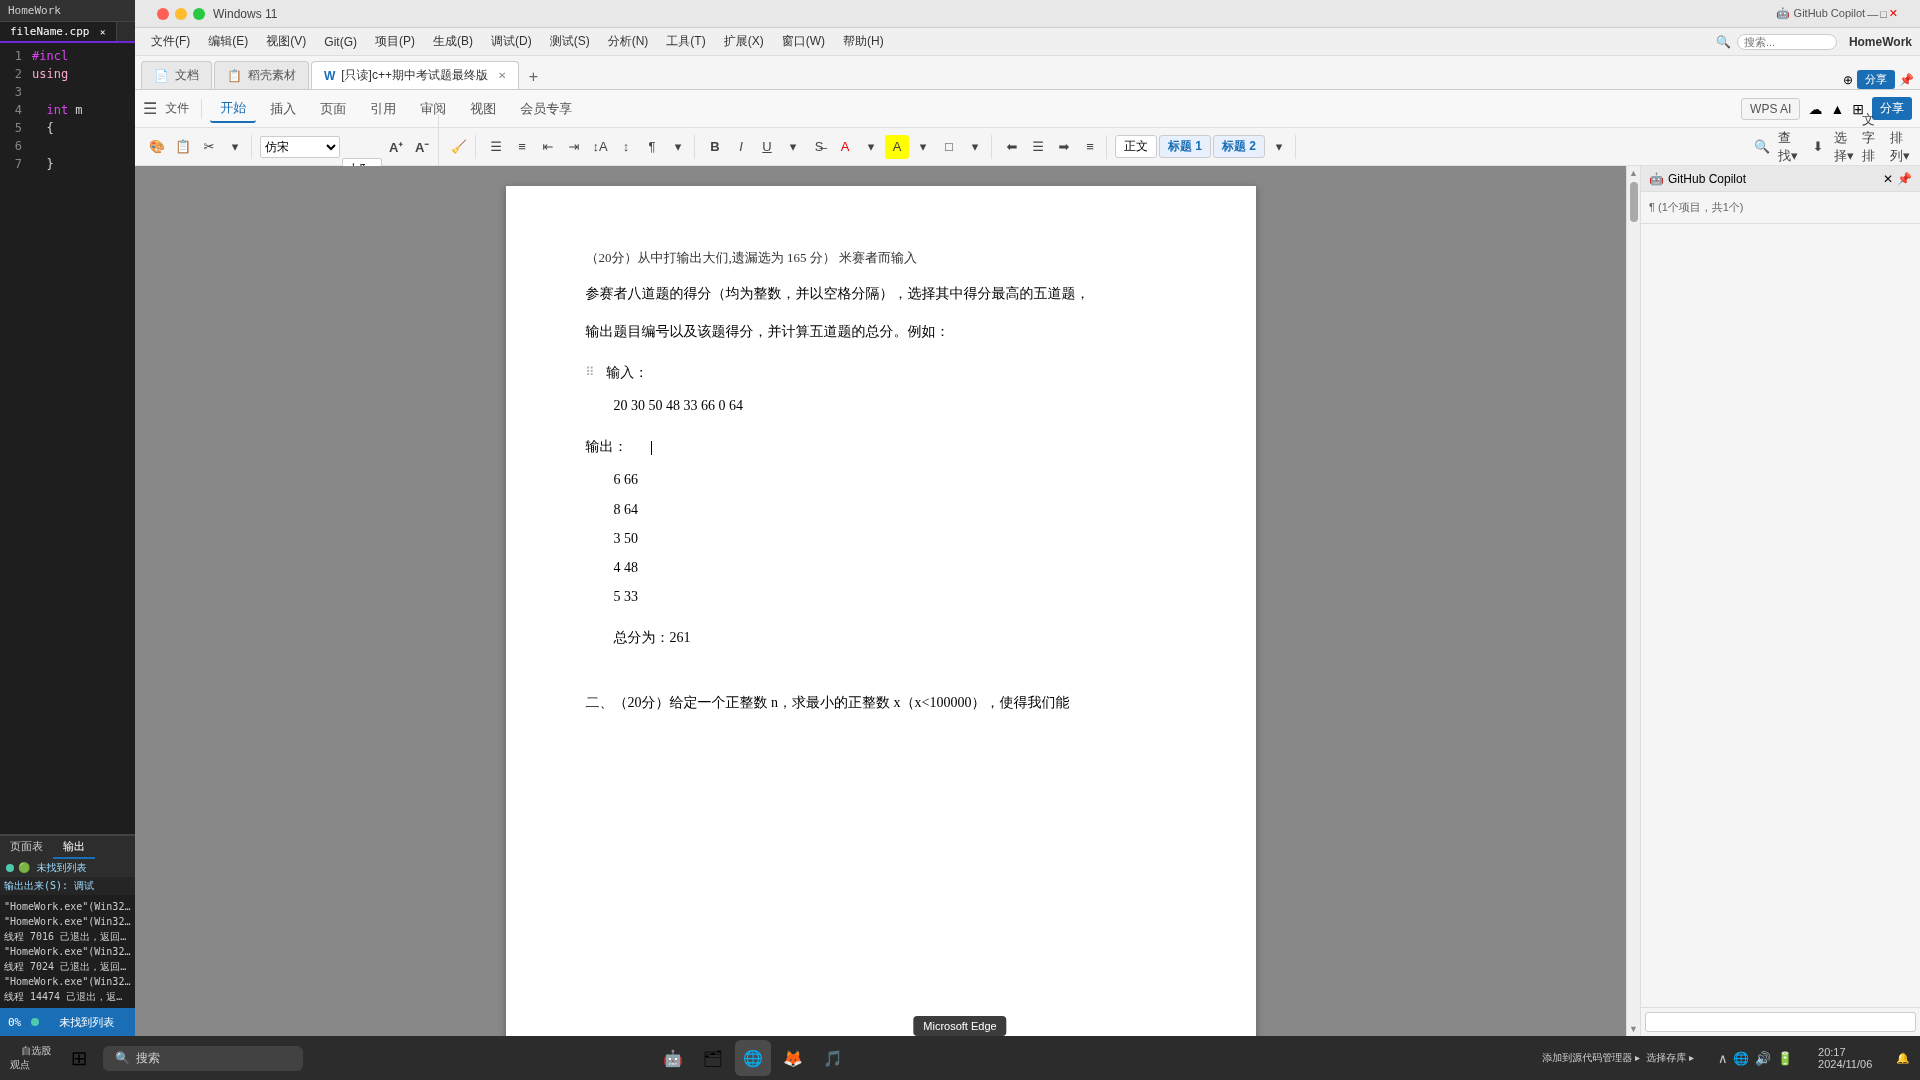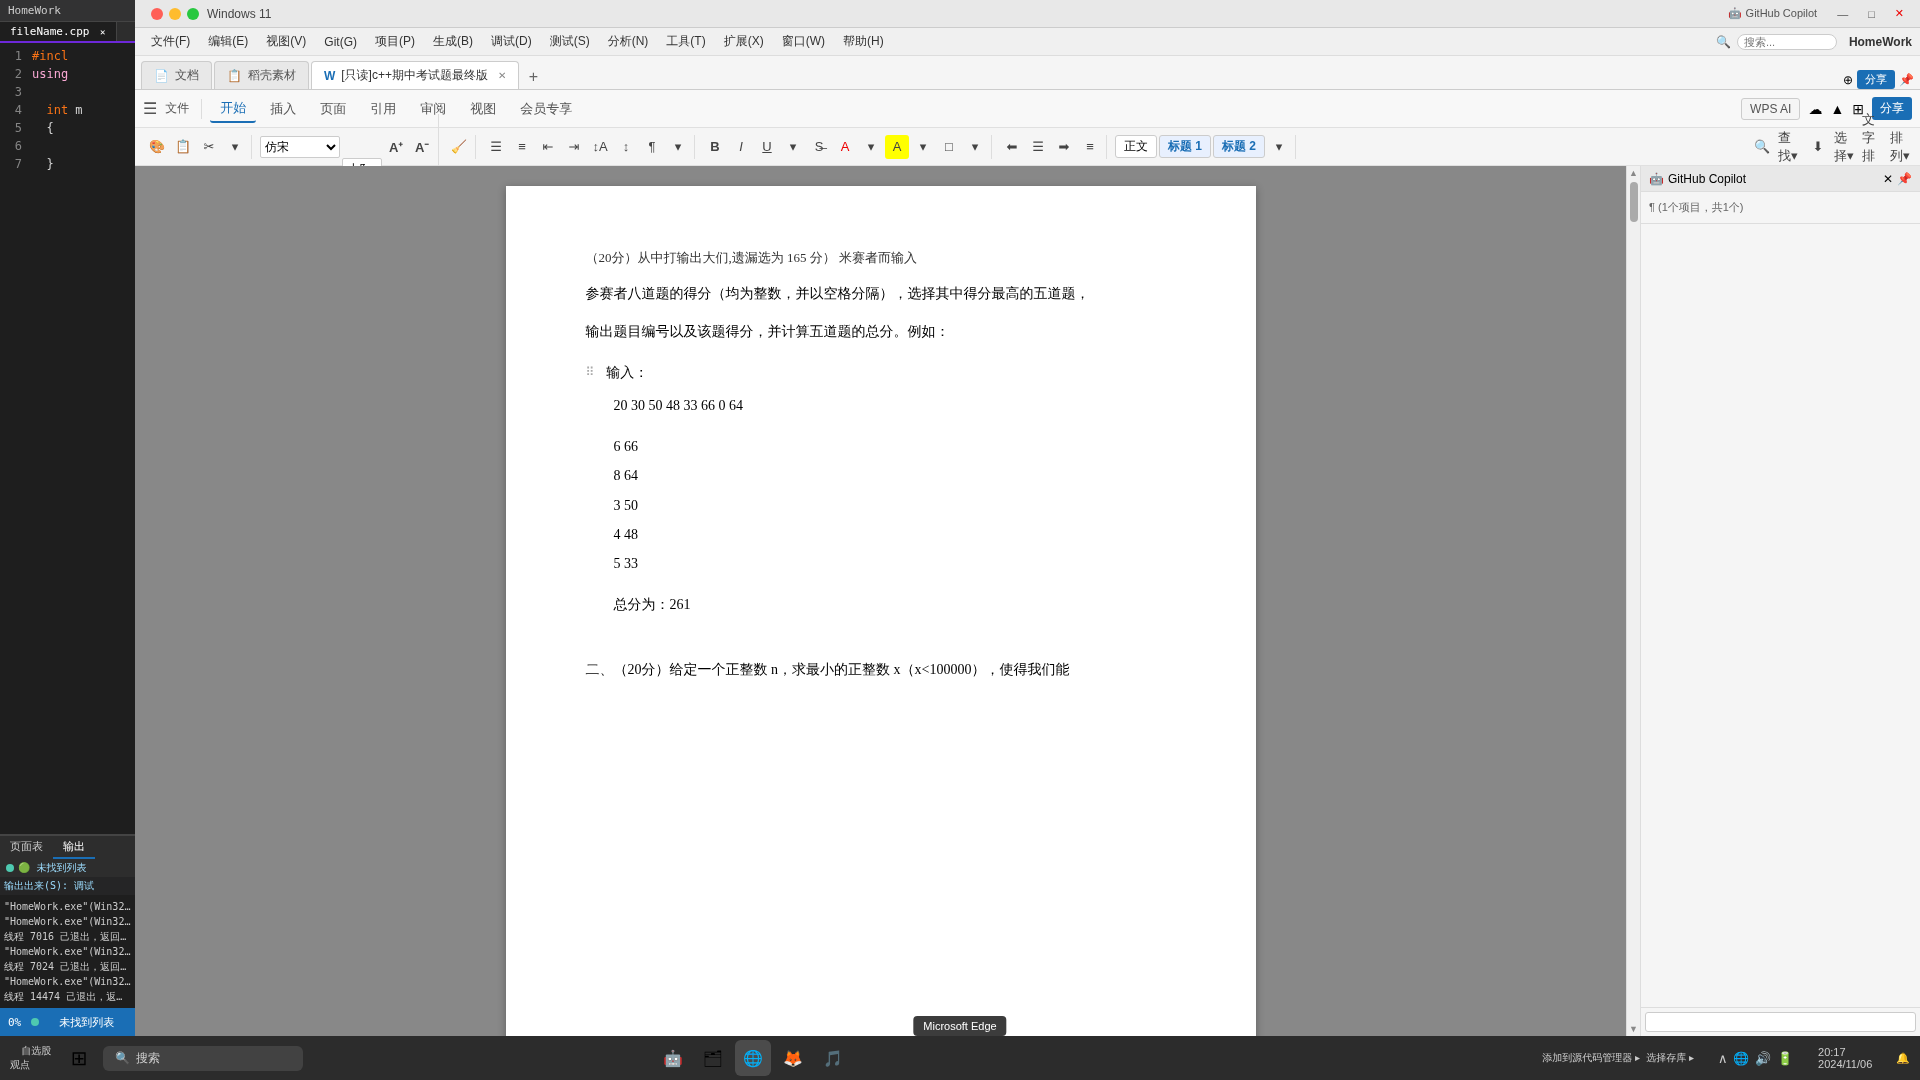--- a/index.html
+++ b/index.html
@@ -5,31 +5,31 @@
     * { margin: 0; padding: 0; box-sizing: border-box; }
     body { font-family: 'SimSun', 'Microsoft YaHei', sans-serif; background: #c0c0c0; width: 1920px; height: 1080px; overflow: hidden; position: relative; }
 
     
     .title-bar {
       height: 28px;
       background: #e8e8e8;
       display: flex;
       align-items: center;
       justify-content: space-between;
-      padding: 0 16px;
+      padding: 0 22px;
       border-bottom: 1px solid #ccc;
     }
     .title-bar-left { display: flex; align-items: center; gap: 8px; }
     .title-bar-dots { display: flex; gap: 6px; }
     .dot { width: 12px; height: 12px; border-radius: 50%; }
     .dot-red { background: #ff5f57; }
     .dot-yellow { background: #febc2e; }
     .dot-green { background: #28c840; }
     .title-bar-title { font-size: 12px; color: #444; }
-    .title-bar-right { display: flex; align-items: center; gap: 20px; font-size: 11px; color: #555; }
+    .title-bar-right { display: flex; align-items: center; gap: 2px; font-size: 11px; color: #555; }
 
     
     .menu-bar {
       height: 28px;
       background: #f0f0f0;
       display: flex;
       align-items: center;
       padding: 0 8px;
       border-bottom: 1px solid #ddd;
       font-size: 12px;
@@ -134,21 +134,21 @@
     }
     .line-number {
       width: 28px;
       text-align: right;
       padding-right: 6px;
       color: #858585;
       font-size: 12px;
       user-select: none;
     }
     .line-content { color: #d4d4d4; font-size: 12px; padding-left: 4px; }
-    .kw { color: #f97316; }
+    .kw { color: #d946ef; }
     .kw2 { color: #f9a8d4; text-align: center; }
 
     
     .ribbon {
       height: 38px;
       background: #f8f8f8;
       border-bottom: 1px solid #e0e0e0;
       display: flex;
       align-items: center;
       padding: 0 8px;
@@ -617,20 +617,24 @@
               <div class="input-label">
                 <span class="drag-handle">⠿</span>
                 <span>输入：</span>
               </div>
               <div style="margin-left:2em; margin-top:8px;">
                 <span>20 30 50 48 33 66 0 64</span>
               </div>
             </div>
 
             <div class="output-section">
+              <div class="cursor-line">
+                <span>输出：</span>
+                <span style="margin-left:20px;"><span class="text-cursor"></span></span>
+              </div>
               <div style="margin-left:2em; margin-top:8px;">
                 <div class="output-line">6 66</div>
                 <div class="output-line">8 64</div>
                 <div class="output-line">3 50</div>
                 <div class="output-line">4 48</div>
                 <div class="output-line">5 33</div>
               </div>
             </div>
 
             <div style="margin-top:16px; margin-left:2em;">

